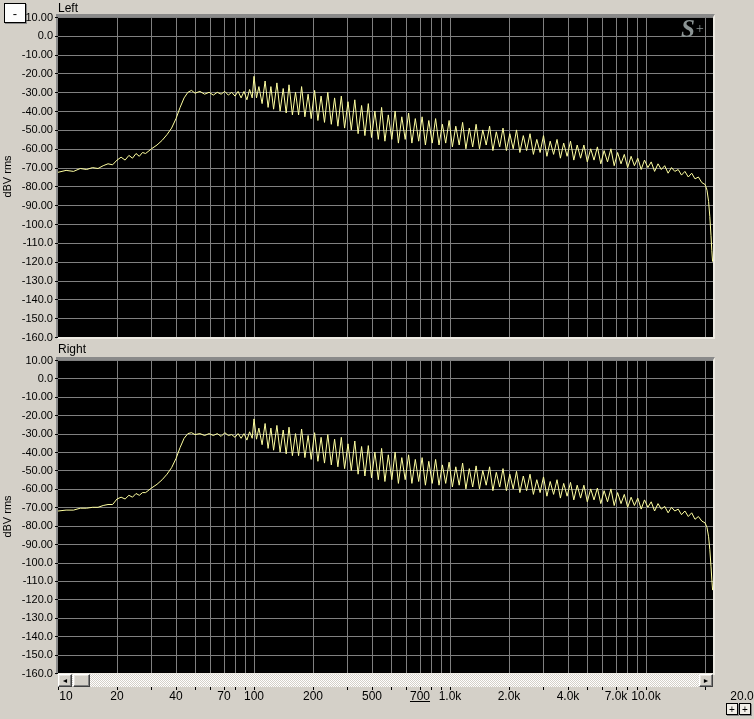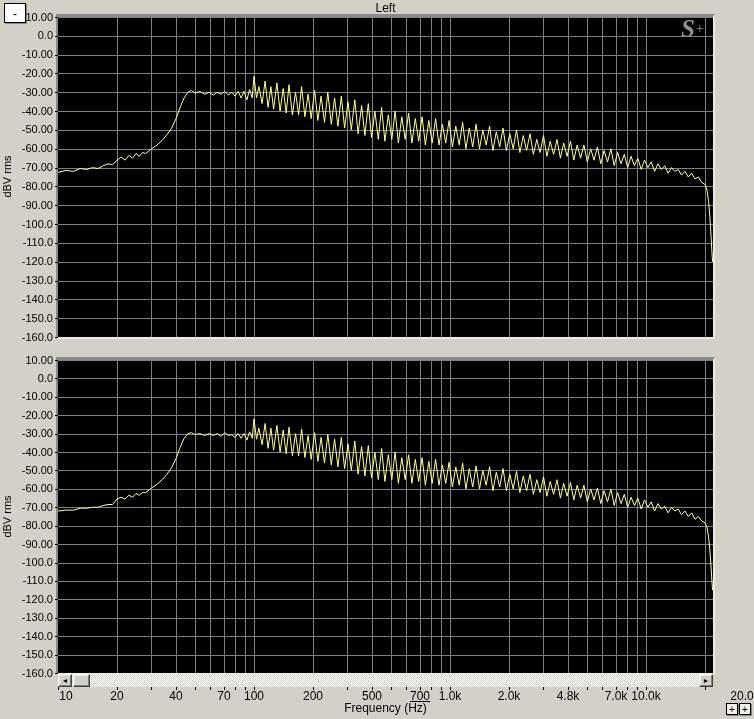--- a/index.html
+++ b/index.html
@@ -4,21 +4,21 @@
 <style>
   html,body{margin:0;padding:0}
   .screen{position:relative;width:754px;height:719px;background:#d4d0c8;
     font-family:"Liberation Sans",sans-serif;overflow:hidden;color:#000}
   .plot{position:absolute;background:#000;
     border-top:3px solid #8a8a8a;border-left:2px solid #8a8a8a;
     border-right:2px solid #edeae2;border-bottom:2px solid #edeae2}
   #plot1{left:56px;top:14px;width:655px;height:320px}
   #plot2{left:56px;top:357px;width:655px;height:313px}
   .plot svg{display:block}
-  .title{position:absolute;left:58px;width:655px;text-align:center;font-size:12px}
+  .title{position:absolute;left:58px;width:655px;font-size:12px}
   #title1{top:1px}
   #title2{top:342px}
   .ylabel{position:absolute;left:-16px;top:0;width:46px;height:13px;text-align:center;
     font-size:11px;white-space:nowrap;transform:rotate(-90deg)}
   .ytlab{position:absolute;left:0;width:53px;text-align:right;font-size:11px;line-height:13px}
   .ytick{position:absolute;left:55px;width:3px;height:1px;background:#000}
   .xtlab{position:absolute;top:689px;width:60px;text-align:center;font-size:12px}
   .xtick{position:absolute;top:686px;width:1px;height:4px;background:#000}
   #freqlabel{position:absolute;left:58px;top:701px;width:655px;text-align:center;font-size:12px}
   .minibtn{position:absolute;box-sizing:border-box;background:#fdfdfd;border:1px solid #000;
@@ -46,20 +46,21 @@
   .wm-plus{font-size:14px;vertical-align:4px}
 </style>
 </head>
 <body>
 
 <div class="screen">
 
   <button id="collapse" class="minibtn">-</button>
 
   <div id="title1" class="title">Left</div>
+  <div id="title2" class="title">Right</div>
 
   <div id="ylab1" class="ylabel" style="top: 170px;">dBV rms</div>
   <div id="ylab2" class="ylabel" style="top: 510px;">dBV rms</div>
 
   <div id="plot1" class="plot">
     <svg id="svg1" width="655" height="320" viewBox="0 0 655 320">
         <line x1="0" x2="655" y1="0.5" y2="0.5" stroke="#808080" stroke-width="1" shape-rendering="crispEdges"></line>
         <line x1="0" x2="655" y1="19.5" y2="19.5" stroke="#808080" stroke-width="1" shape-rendering="crispEdges"></line>
         <line x1="0" x2="655" y1="38.5" y2="38.5" stroke="#808080" stroke-width="1" shape-rendering="crispEdges"></line>
         <line x1="0" x2="655" y1="56.5" y2="56.5" stroke="#808080" stroke-width="1" shape-rendering="crispEdges"></line>
@@ -267,30 +268,29 @@
       <div class="xtlab" style="left: 36px;">10</div>
       <div class="xtlab" style="left: 87px;">20</div>
       <div class="xtlab" style="left: 146px;">40</div>
       <div class="xtlab" style="left: 194px;">70</div>
       <div class="xtlab" style="left: 224px;">100</div>
       <div class="xtlab" style="left: 283px; text-align: center;">200</div>
       <div class="xtlab" style="left: 342px;">500</div>
       <div class="xtlab" style="left: 390px; text-decoration: underline;">700</div>
       <div class="xtlab" style="left: 420px;">1.0k</div>
       <div class="xtlab" style="left: 479px;">2.0k</div>
-      <div class="xtlab" style="left: 538px;">4.8k</div>
+      <div class="xtlab" style="left: 538px;">4.0k</div>
       <div class="xtlab" style="left: 586px;">7.0k</div>
       <div class="xtlab" style="left: 616px;">10.0k</div>
       <div class="xtlab" style="left: 715px;">20.0k</div>
     </div>
 
   <div id="scrollbar">
     <button class="sb-btn sb-left">◄</button>
     <div class="sb-thumb"></div>
     <button class="sb-btn sb-right">►</button>
   </div>
 
-  <div id="freqlabel">Frequency (Hz)</div>
 
   <button id="plus1" class="minibtn plusbtn">+</button>
   <button id="plus2" class="minibtn plusbtn">+</button>
 
 </div>
 
 </body></html>

